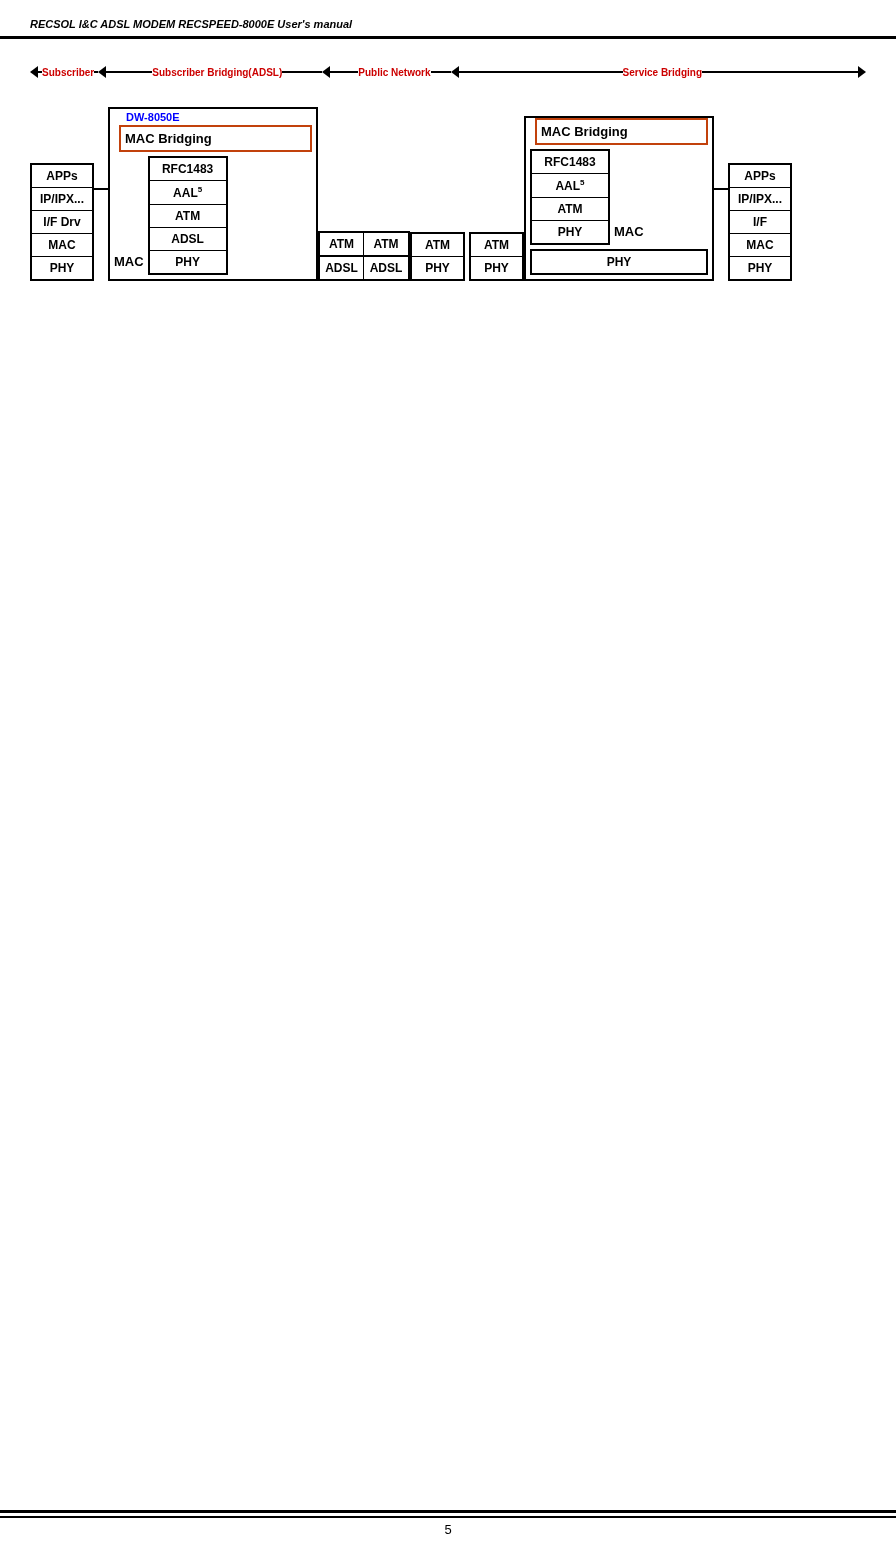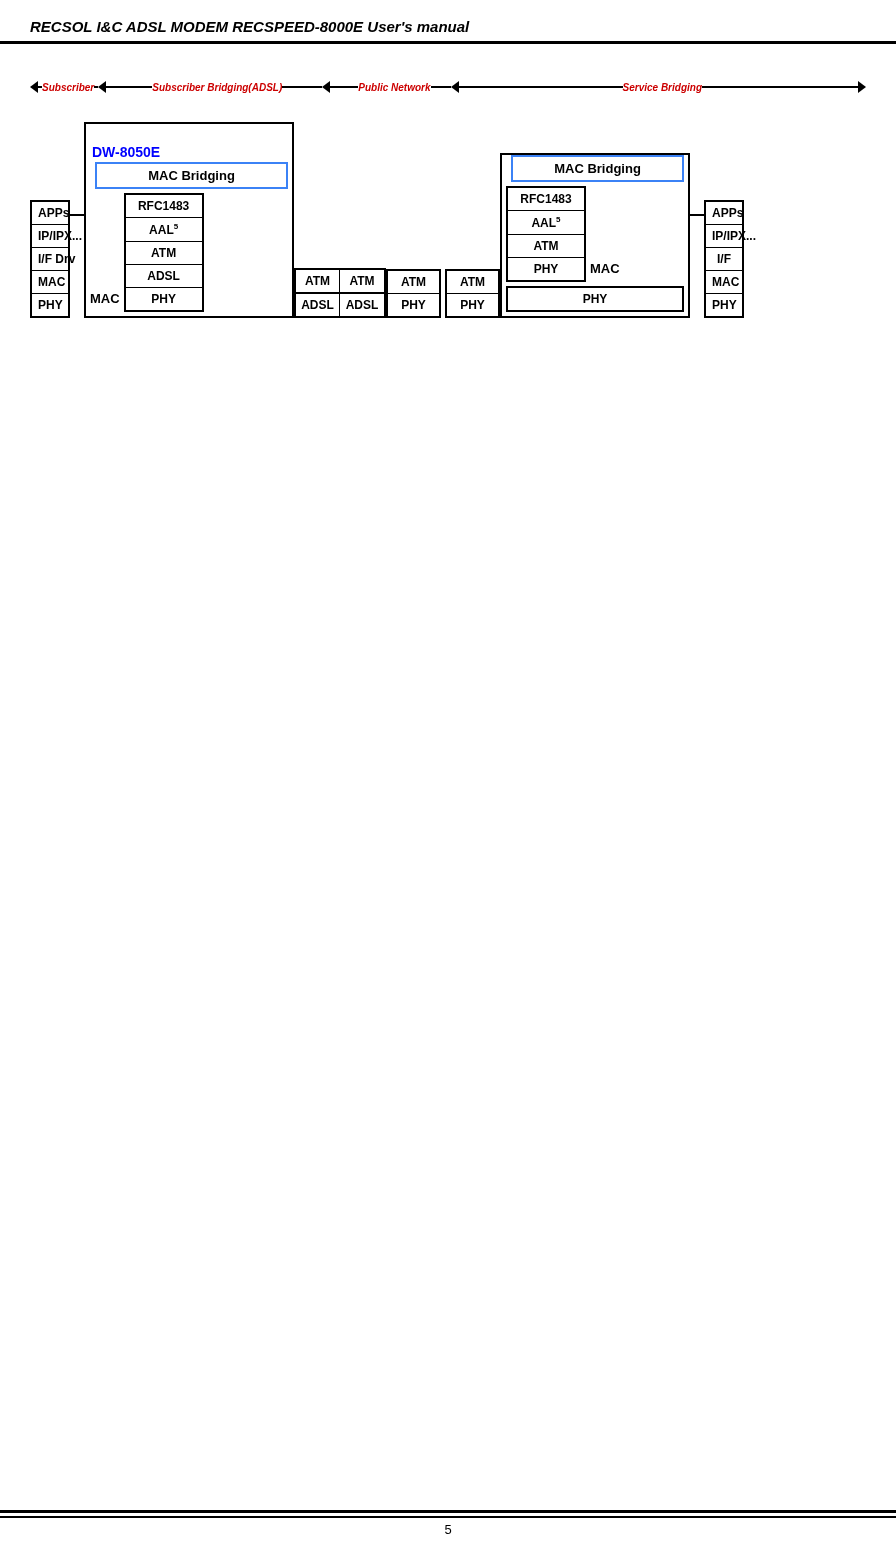--- a/index.html
+++ b/index.html
@@ -14,21 +14,21 @@
 
     
     .page-header {
       padding: 18px 30px 6px 30px;
       border-bottom: 3px solid #000;
       display: flex;
       align-items: baseline;
       justify-content: space-between;
     }
     .page-header .title {
-      font-size: 15px;
+      font-size: 11px;
       font-weight: bold;
       font-style: italic;
     }
 
     
     .content {
       padding: 20px 30px;
     }
 
     
@@ -52,24 +52,22 @@
     .bottom-rule .rule2 {
       border-top: 2px solid #000;
       margin-top: 3px;
     }
 
     
     .arrow-container {
       display: flex;
       align-items: center;
       margin-bottom: 22px;
-      margin-top: 10px;
       position: relative;
       height: 26px;
-      font-style: italic;
     }
 
     .arr-lbl {
       font-size: 10px;
       font-weight: bold;
       color: #cc0000;
       white-space: nowrap;
     }
 
     
@@ -100,50 +98,48 @@
       padding: 4px 6px;
       font-size: 12px;
       font-weight: bold;
       text-align: center;
       border-bottom: 1px solid #000;
       white-space: nowrap;
     }
     .stack-layer:last-child {
       border-bottom: none;
     }
-    .stack-box.w60 { width: 40px; justify-content: space-between; }
+    .stack-box.w60 { width: 64px; justify-content: space-between; }
 
     
     .big-box {
       border: 2px solid #000;
       display: flex;
       flex-direction: column;
     }
 
     .big-box-label {
-      font-size: 14px;
+      font-size: 11px;
       font-weight: bold;
       color: blue;
-      padding: 2px 6px;
-      margin-top: 18px;
+      padding: 2px 16px;
     }
 
     .big-box-body {
       display: flex;
       padding: 0 4px 4px 4px;
       gap: 4px;
       align-items: flex-end;
     }
 
     .bridging-title {
       font-size: 13px;
       font-weight: bold;
-      text-align: center;
       padding: 4px;
-      border: 2px solid #3b82f6;
+      border: 2px solid #c2410c;
       margin: 0 4px 4px 9px;
     }
 
     
     sup { font-size: 8px; }
 
     .arr-segment {
       display: flex;
       align-items: center;
     }

